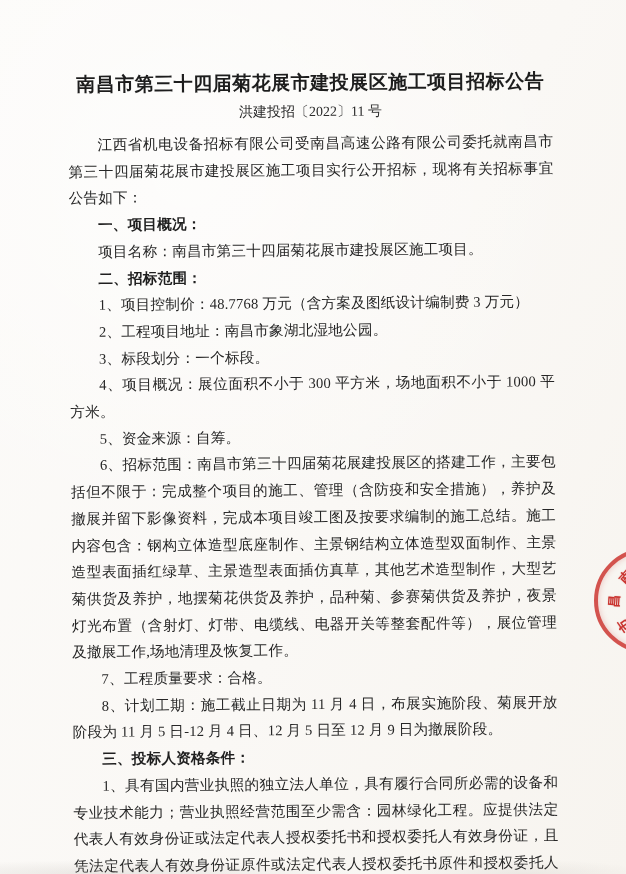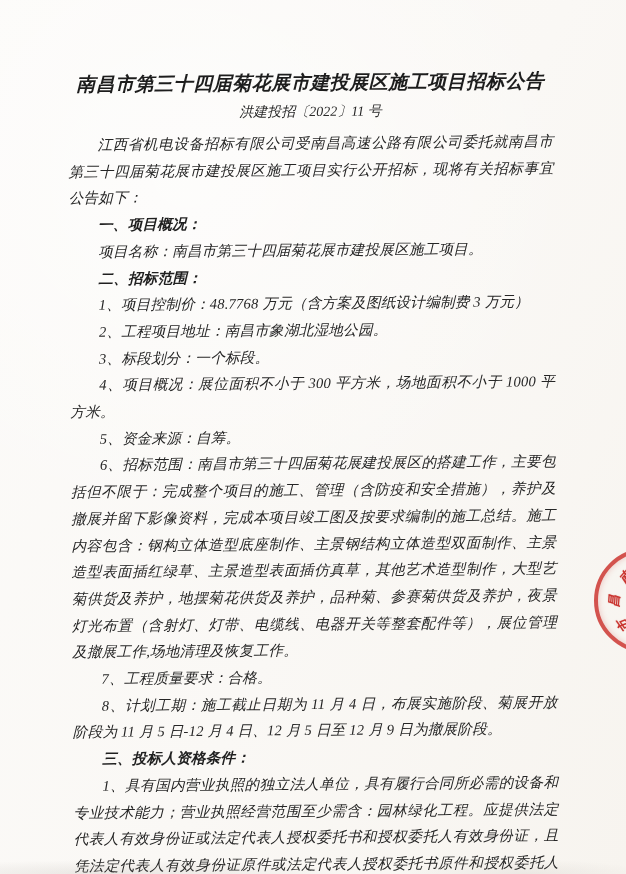--- a/index.html
+++ b/index.html
@@ -9,21 +9,20 @@
     font-family: "Liberation Serif", "DejaVu Serif", serif;
   }
   .page {
     position: relative;
     width: 626px; height: 874px;
     overflow: hidden;
     background:
       radial-gradient(90% 60% at 30% 20%, rgba(255,255,255,.55), rgba(255,255,255,0) 70%),
       linear-gradient(115deg, #fcfbf9 0%, #faf8f5 55%, #f7f4ef 100%);
     color: #282828;
-    font-style: italic;
   }
   
   .page::after {
     content: "";
     position: absolute; left: 0; right: 0; bottom: 0; height: 20px;
     background:
       radial-gradient(55% 100% at 18% 100%, rgba(110,100,90,.12), rgba(110,100,90,0) 70%),
       radial-gradient(28% 100% at 84% 100%, rgba(110,100,90,.09), rgba(110,100,90,0) 72%);
     pointer-events: none;
   }

